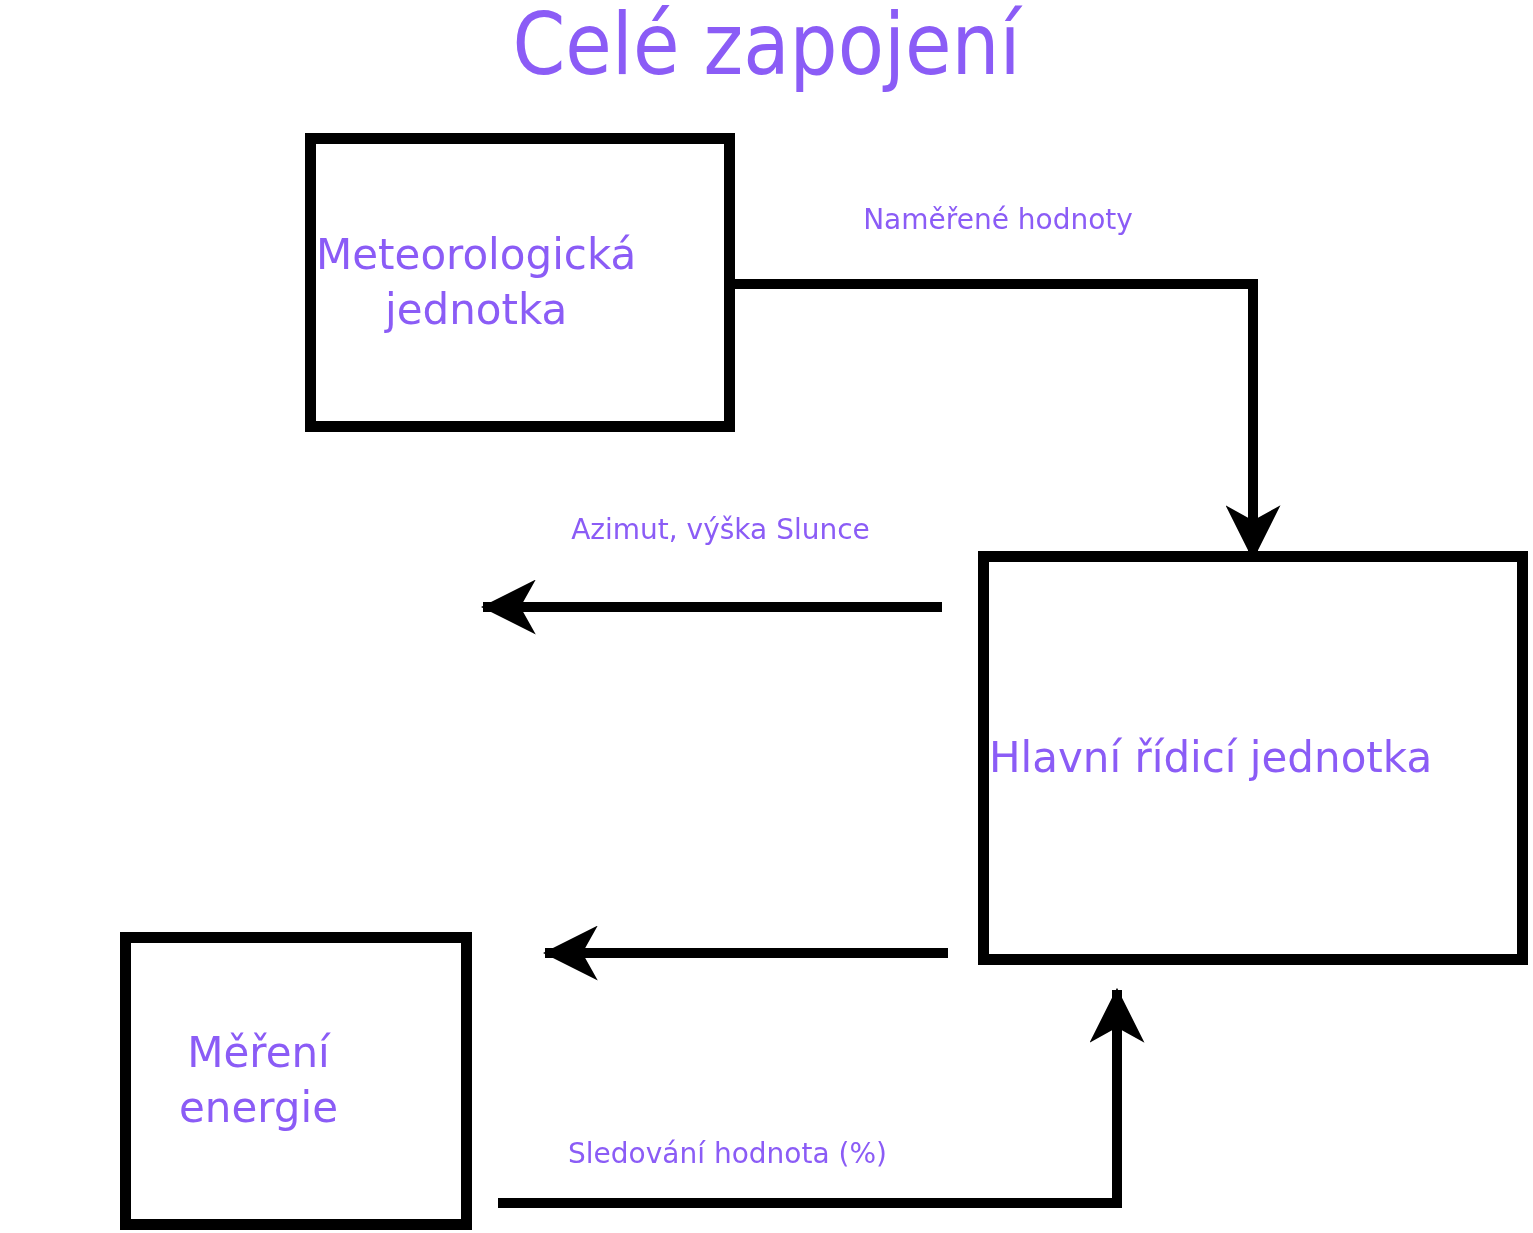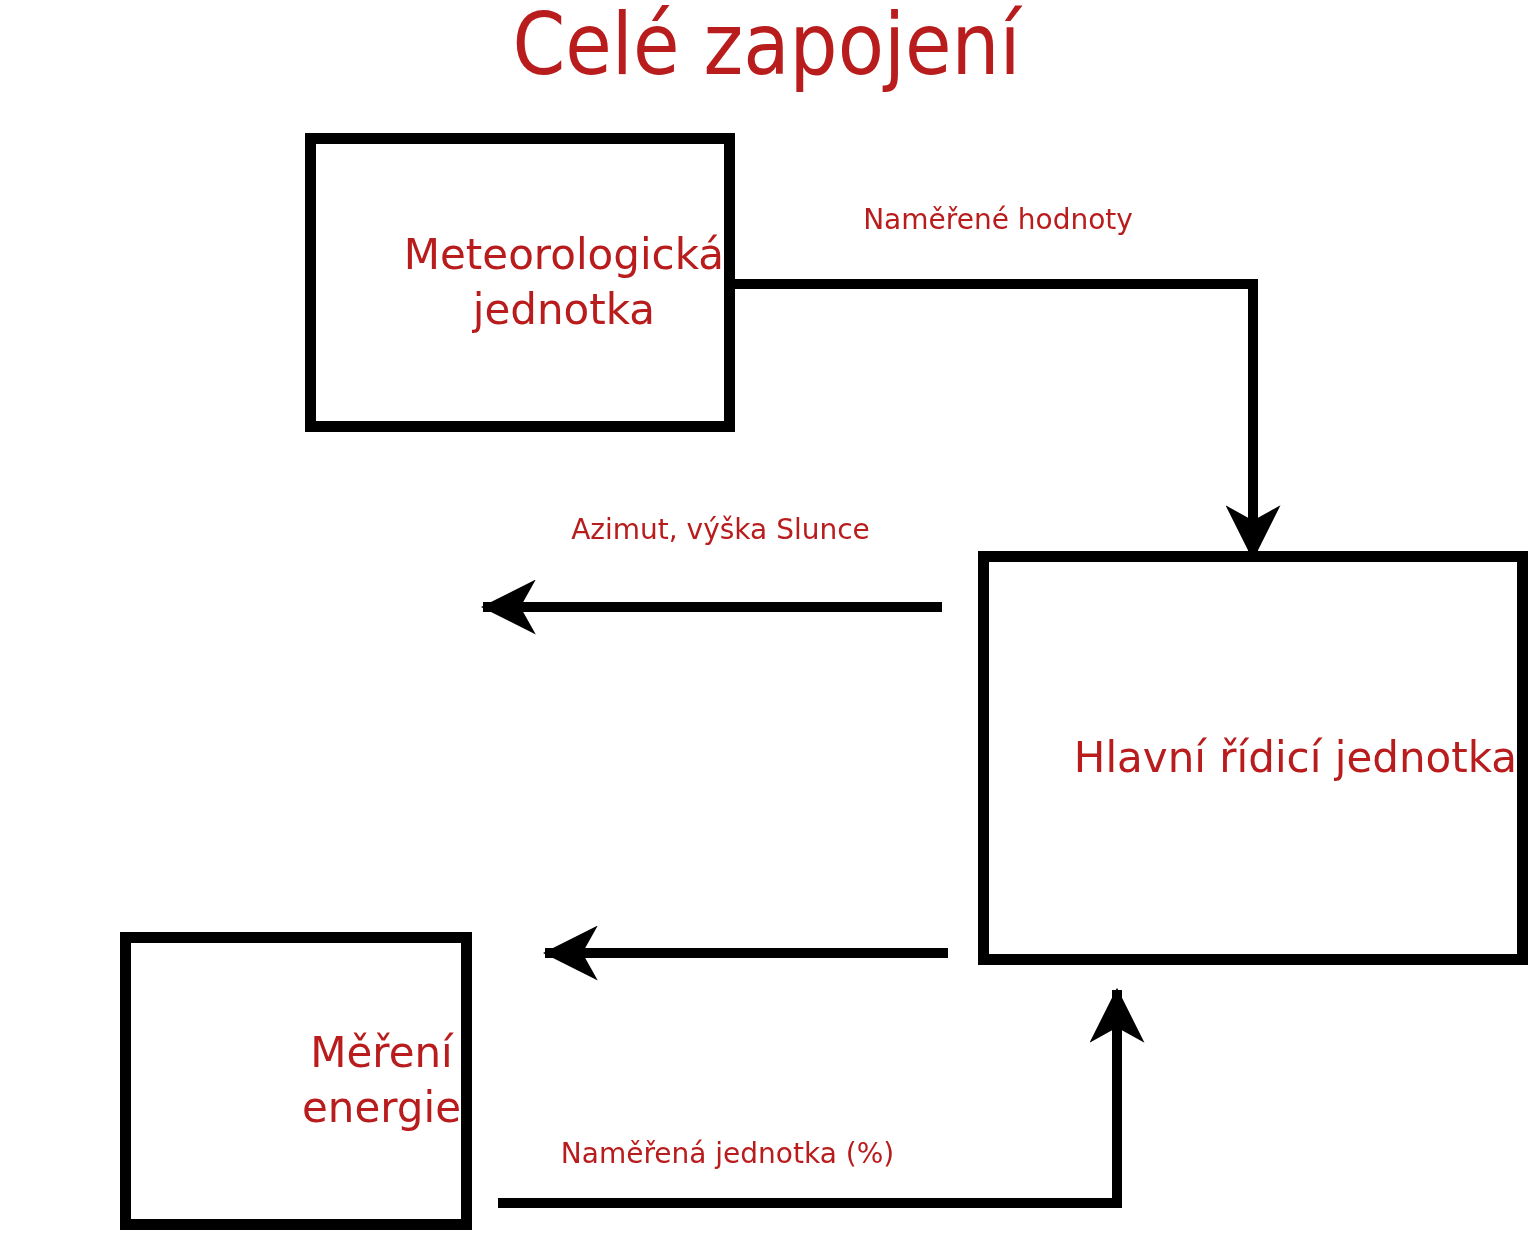--- a/index.html
+++ b/index.html
@@ -5,21 +5,21 @@
   html, body {
     margin: 0;
     padding: 0;
     background: #ffffff;
   }
   .stage {
     position: relative;
     width: 1533px;
     height: 1233px;
     background: #ffffff;
-    color: #b91c1c;
+    color: #8b5cf6;
     font-family: "DejaVu Sans", sans-serif;
     overflow: hidden;
   }
   .title {
     position: absolute;
     left: 0;
     right: 0;
     top: -6px;
     margin: 0;
     text-align: center;
@@ -41,21 +41,21 @@
     stroke: #000000;
     stroke-width: 10;
   }
   .node {
     position: absolute;
     border: 11px solid #000000;
     background: #ffffff;
     box-sizing: border-box;
     display: flex;
     align-items: center;
-    justify-content: flex-end;
+    justify-content: flex-start;
   }
   .node-label {
     font-size: 42px;
     line-height: 1.3;
     text-align: center;
     white-space: pre;
   }
   .edge-label {
     position: absolute;
     font-size: 28px;
@@ -82,29 +82,29 @@
     <path class="wire" marker-end="url(#ah)" d="M 948 953 L 545 953"></path>
     <path class="wire" marker-end="url(#ah)" d="M 498 1203 L 1117 1203 L 1117 990"></path>
   </svg>
 
   <div class="node" style="left:305px; top:133px; width:430px; height:299px;">
     <span class="node-label">Meteorologická
 jednotka</span>
   </div>
 
 
-  <div class="node" style="left:120px; top:932px; width:352px; height:298px;">
+  <div class="node" style="left:120px; top:932px; width:352px; height:298px;padding-left:48px;">
     <span class="node-label">Měření
 energie</span>
   </div>
 
   <div class="node" style="left:978px; top:551px; width:550px; height:414px;">
     <span class="node-label">Hlavní řídicí jednotka</span>
   </div>
 
   <div class="edge-label centered" style="left:733px; top:202px; width:530px;">Naměřené hodnoty</div>
 
   <div class="edge-label centered" style="left:468px; top:512px; width:505px;">Azimut, výška Slunce</div>
 
 
-  <div class="edge-label centered" style="left:495px; top:1136px; width:465px;">Naměřená jednotka (%)</div>
+  <div class="edge-label centered" style="left:495px; top:1136px; width:465px;">Sledování hodnota (%)</div>
 
 </div>
 
 </body></html>

